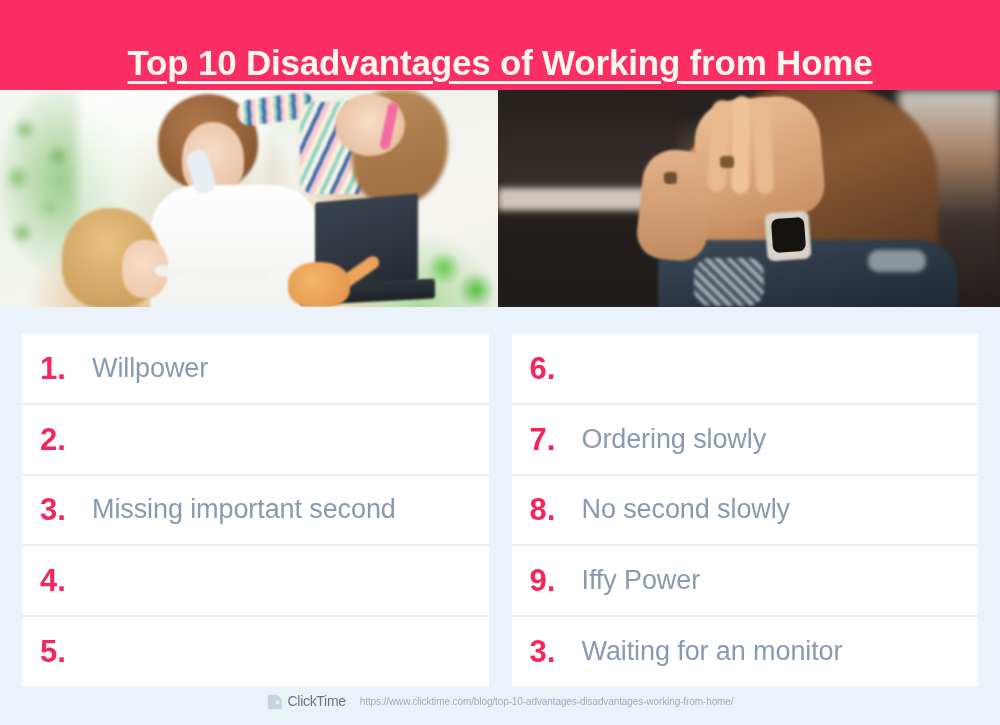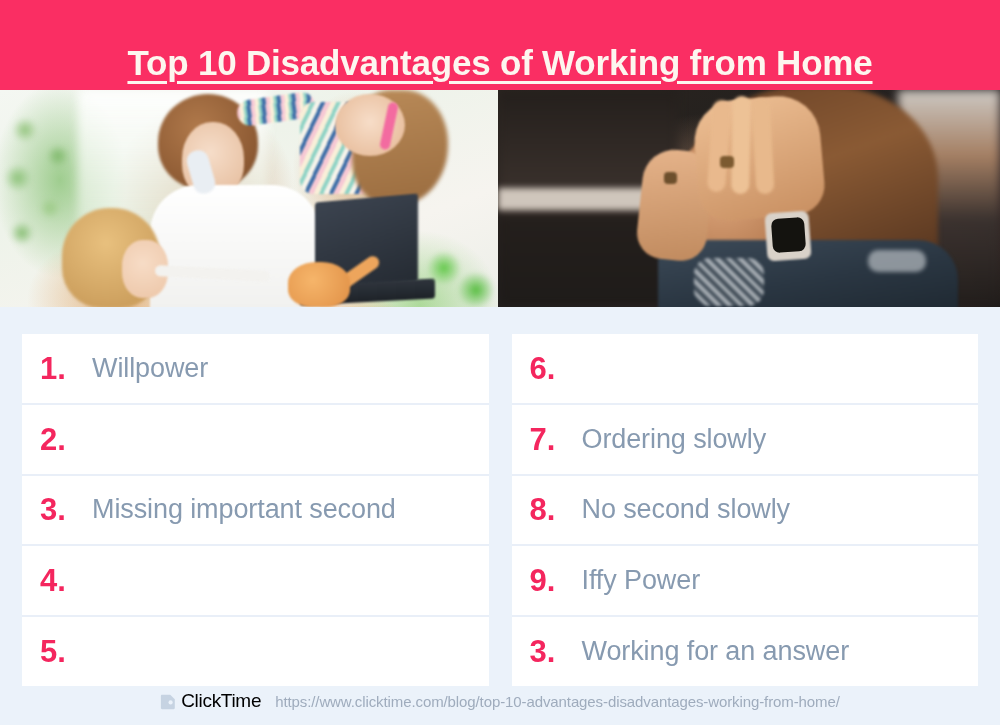--- a/index.html
+++ b/index.html
@@ -353,28 +353,28 @@
   .brand {
     display: flex;
     align-items: center;
     gap: 4px;
   }
   .brand-mark {
     width: 17px; height: 17px;
     display: inline-block;
   }
   .brand-name {
-    color: #000000;
-    font-size: 19px;
+    color: #737373;
+    font-size: 14px;
     font-weight: normal;
     letter-spacing: -0.3px;
   }
   .footer-url {
     color: #9facbd;
-    font-size: 15px;
+    font-size: 10px;
     letter-spacing: -0.1px;
   }
 </style>
 </head>
 <body>
 
 <div class="infographic">
 
   <div class="header-band">
     <div class="header-title">Top 10 Disadvantages of Working from Home</div>
@@ -460,21 +460,21 @@
       <div class="list-row">
         <span class="row-num">8.</span>
         <span class="row-label">No second slowly</span>
       </div>
       <div class="list-row">
         <span class="row-num">9.</span>
         <span class="row-label">Iffy Power</span>
       </div>
       <div class="list-row">
         <span class="row-num">3.</span>
-        <span class="row-label">Working for an answer</span>
+        <span class="row-label">Waiting for an monitor</span>
       </div>
     </div>
 
   </div>
 
   <div class="footer">
     <div class="brand">
       <span class="brand-mark">
         <svg width="17" height="17" viewBox="0 0 17 17" aria-hidden="true">
           <path d="M2 1.8h8.2l4.6 4.4v8.9c0 .6-.5 1.1-1.1 1.1H2c-.6 0-1.1-.5-1.1-1.1V2.9C.9 2.3 1.4 1.8 2 1.8z" fill="#c6d3e2"></path>

